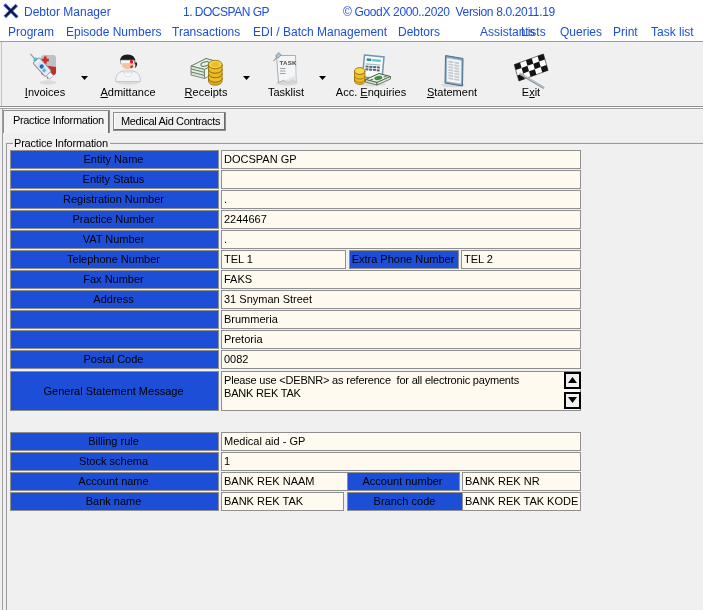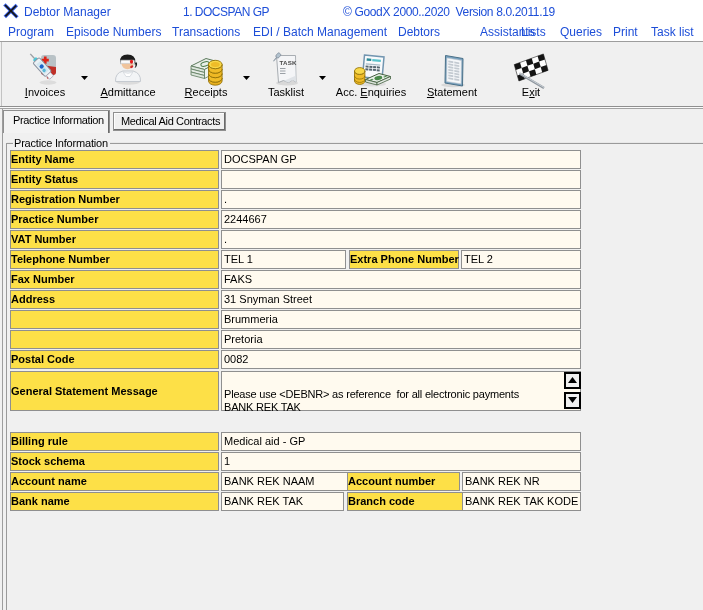--- a/index.html
+++ b/index.html
@@ -2,22 +2,22 @@
 <html><head>
 <meta charset="utf-8">
 <style>
   * { margin:0; padding:0; box-sizing:border-box; }
   html,body { width:703px; height:610px; background:#f0f0f0; overflow:hidden;
     font-family:"Liberation Sans", sans-serif; }
   .abs { position:absolute; }
   #page { position:relative; width:703px; height:610px; }
   .t12 { font-size:12px; color:#1d4ed8; line-height:18px; white-space:nowrap; }
   .t11 { font-size:11px; color:#000; line-height:17px; white-space:nowrap; }
-  .lbl { background:#fde047; border:1px solid #8f8f8f; text-align:left;
-         font-size:11px; color:#000; line-height:17px; padding-right:2px; white-space:nowrap;font-weight:bold; }
+  .lbl { background:#1d4ed8; border:1px solid #8f8f8f; text-align:center;
+         font-size:11px; color:#000; line-height:17px; padding-right:2px; white-space:nowrap; }
   .val { background:#fffaef; border:1px solid #8f8f8f; text-align:left;
          font-size:11px; color:#000; line-height:17px; padding-left:2px; white-space:nowrap; }
   u { text-decoration:underline; }
 </style>
 </head>
 <body>
 <div id="page">
 
   <div class="abs" style="left:0;top:0;width:703px;height:23px;background:#fff;"></div>
   <svg class="abs" style="left:3px;top:3px;" width="16" height="16" viewBox="0 0 16 16">
@@ -247,21 +247,21 @@
   <div class="abs lbl" style="left:10px;top:290px;width:209px;height:19px;">Address</div>
   <div class="abs val" style="left:221px;top:290px;width:360px;height:19px;">31 Snyman Street</div>
   <div class="abs lbl" style="left:10px;top:310px;width:209px;height:19px;"></div>
   <div class="abs val" style="left:221px;top:310px;width:360px;height:19px;">Brummeria</div>
   <div class="abs lbl" style="left:10px;top:330px;width:209px;height:19px;"></div>
   <div class="abs val" style="left:221px;top:330px;width:360px;height:19px;">Pretoria</div>
   <div class="abs lbl" style="left:10px;top:350px;width:209px;height:19px;">Postal Code</div>
   <div class="abs val" style="left:221px;top:350px;width:360px;height:19px;">0082</div>
 
   <div class="abs lbl" style="left:10px;top:371px;width:209px;height:40px;line-height:38px;">General Statement Message</div>
-  <div class="abs val" style="left:221px;top:371px;width:360px;height:40px;line-height:13px;padding-top:16px;letter-spacing:-0.2px;">Please use &lt;DEBNR&gt; as reference&nbsp; for all electronic payments<br>BANK REK TAK</div>
+  <div class="abs val" style="left:221px;top:371px;width:360px;height:40px;line-height:13px;padding-top:2px;letter-spacing:-0.2px;">Please use &lt;DEBNR&gt; as reference&nbsp; for all electronic payments<br>BANK REK TAK</div>
   <div class="abs" style="left:564px;top:372px;width:17px;height:17px;background:#f0f0f0;border:2px solid #000;"></div>
   <svg class="abs" style="left:568px;top:377px;" width="9" height="6" viewBox="0 0 9 6">
       <polygon points="4.5,0 9,6 0,6" fill="#000"></polygon>
     </svg>
   <div class="abs" style="left:564px;top:392px;width:17px;height:17px;background:#f0f0f0;border:2px solid #000;"></div>
   <svg class="abs" style="left:568px;top:397px;" width="9" height="6" viewBox="0 0 9 6">
       <polygon points="4.5,6 9,0 0,0" fill="#000"></polygon>
     </svg>
 
   <div class="abs lbl" style="left:10px;top:432px;width:209px;height:19px;">Billing rule</div>

